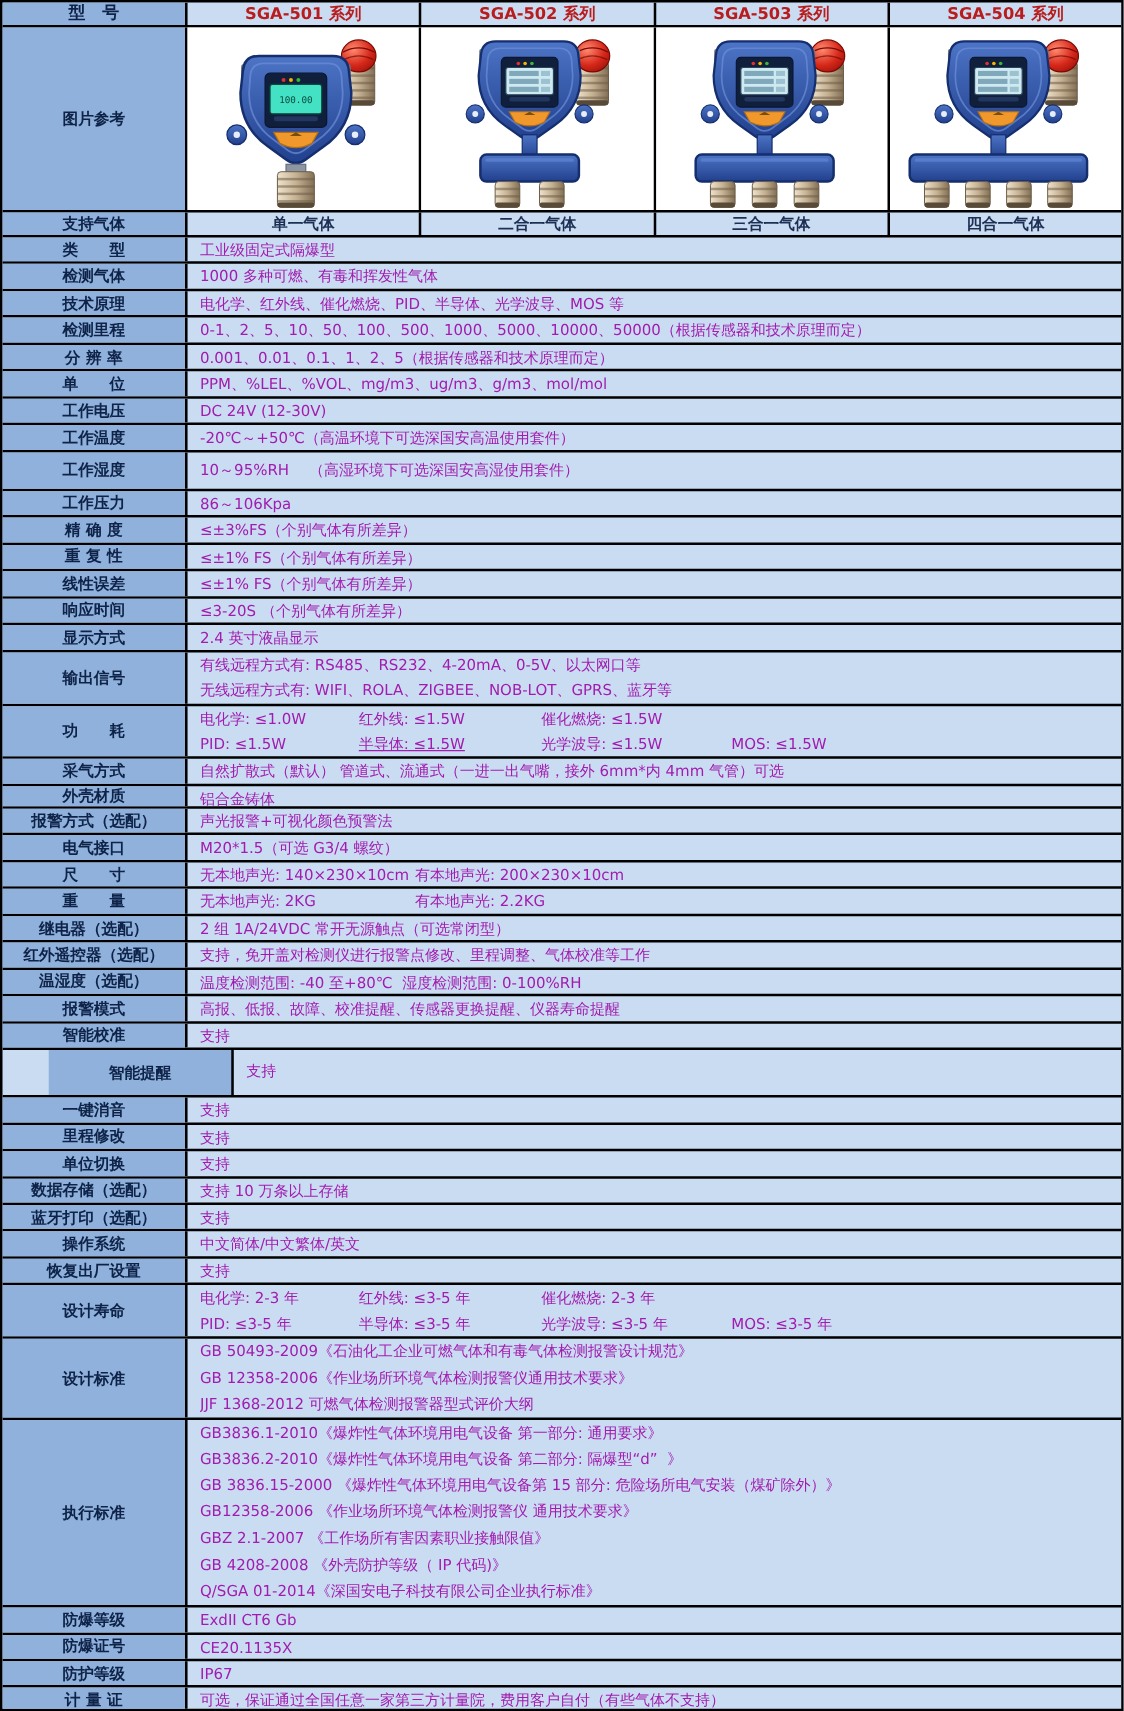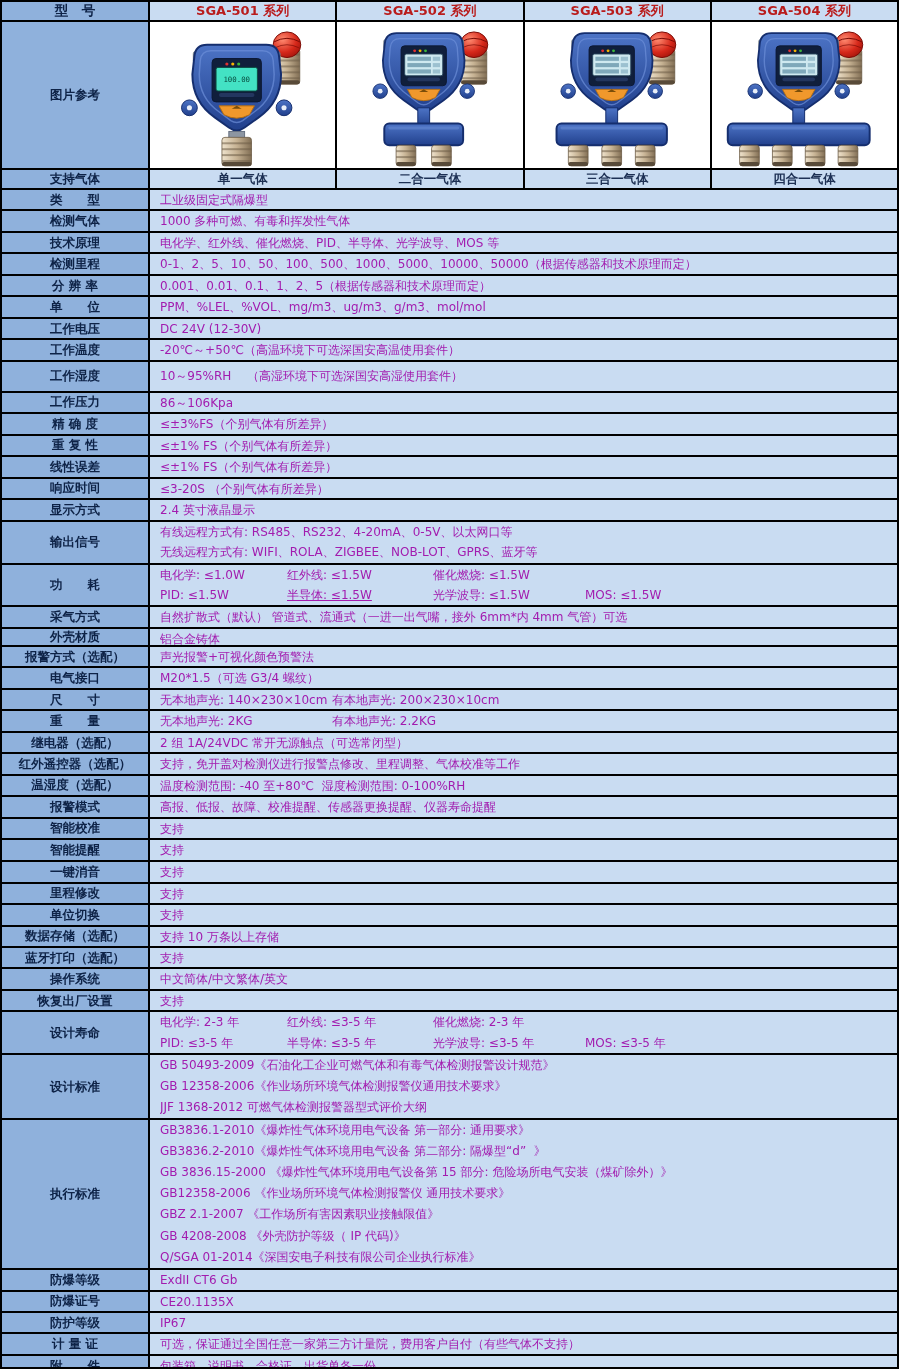--- a/index.html
+++ b/index.html
@@ -493,21 +493,21 @@
         <div class="val">
           <div class="line">高报、低报、故障、校准提醒、传感器更换提醒、仪器寿命提醒</div>
         </div>
       </div>
       <div class="row" style="height: 21.47px;">
         <div class="lab">智能校准</div>
         <div class="val">
           <div class="line">支持</div>
         </div>
       </div>
-      <div class="row" style="height: 22px;">
+      <div class="row" style="height: 38px; padding-left: 37px;">
         <div class="lab">智能提醒</div>
         <div class="val">
           <div class="line">支持</div>
         </div>
       </div>
       <div class="row" style="height: 21.47px;">
         <div class="lab">一键消音</div>
         <div class="val">
           <div class="line">支持</div>
         </div>

